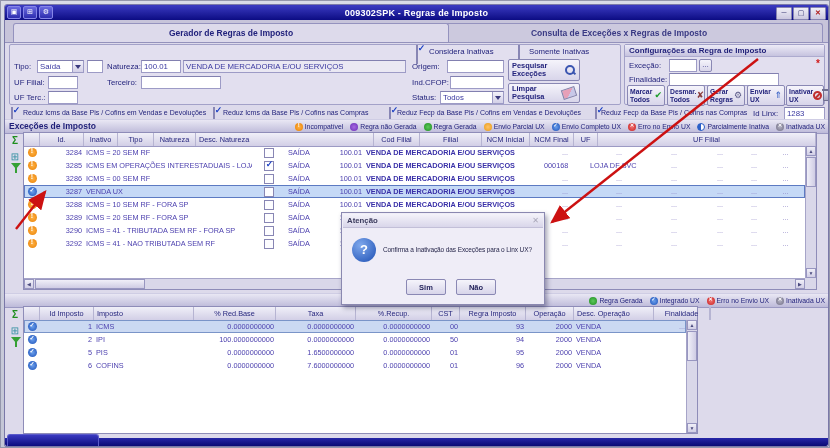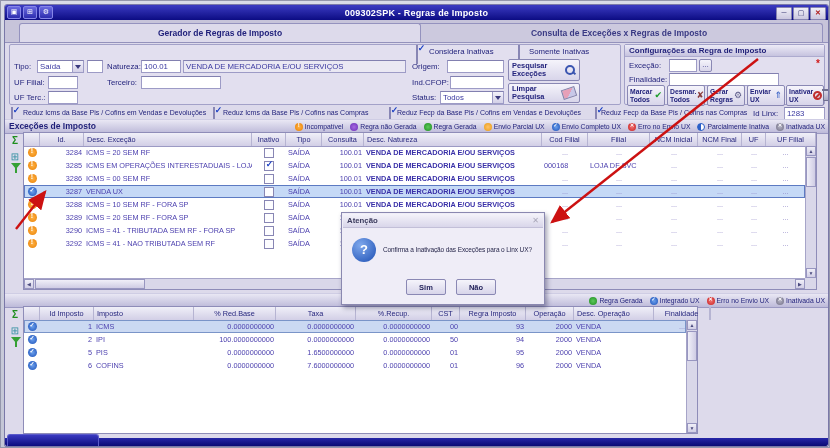--- a/index.html
+++ b/index.html
@@ -130,21 +130,21 @@
       <span class="tb-ic">⚙</span>
       <span class="tb-title">009302SPK - Regras de Imposto</span>
       <span class="tb-ctrls">
         <span class="tb-btn">─</span>
         <span class="tb-btn">▢</span>
         <span class="tb-btn close">✕</span>
       </span>
     </div>
 
     <div class="tabstrip">
-      <div class="tab active" style="left:14px;width:402px">Gerador de Regras de Imposto</div>
+      <div class="tab active" style="left:8px;width:436px">Gerador de Regras de Imposto</div>
       <div class="tab inactive" style="left:410px;width:408px">Consulta de Exceções x Regras de Imposto</div>
     </div>
 
     <div class="group" style="left:4px;top:39px;width:612px;height:61px">
       <span class="cb checked abs" style="left:406px;top:1px"></span>
       <span class="lbl" style="left:419px;top:2px">Considera Inativas</span>
       <span class="cb abs" style="left:506px;top:1px"></span>
       <span class="lbl" style="left:519px;top:2px">Somente Inativas</span>
 
       <span class="lbl" style="left:4px;top:17px">Tipo:</span>
@@ -280,24 +280,23 @@
       </span>
     </div>
     <span class="strip-ic" style="top:130px;color:#1E8E1E;font-weight:bold;font-size:10px">Σ</span>
     <span class="strip-ic" style="top:146px;color:#2E8EA0;font-size:10px">⊞</span>
     <span class="strip-ic" style="top:164px"><span class="ic-funnel" style="margin-left:1px"></span></span>
 
     <div class="grid" style="left:18px;top:127px;width:794px;height:158px">
       <div class="gridhead">
         <span class="gh x0"></span>
         <span class="gh x1">Id.</span>
-        <span class="gh x2 l">Desc. Exceção</span>
         <span class="gh x3">Inativo</span>
         <span class="gh x4">Tipo</span>
-        <span class="gh x5">Consulta</span>
+        <span class="gh x5">Natureza</span>
         <span class="gh x6 l">Desc. Natureza</span>
         <span class="gh x7">Cod Filial</span>
         <span class="gh x8">Filial</span>
         <span class="gh x9">NCM Inicial</span>
         <span class="gh x10">NCM Final</span>
         <span class="gh x11">UF</span>
         <span class="gh x12">UF Filial</span>
       </div>
       <div class="rowswrap" style="bottom:11px">
 

